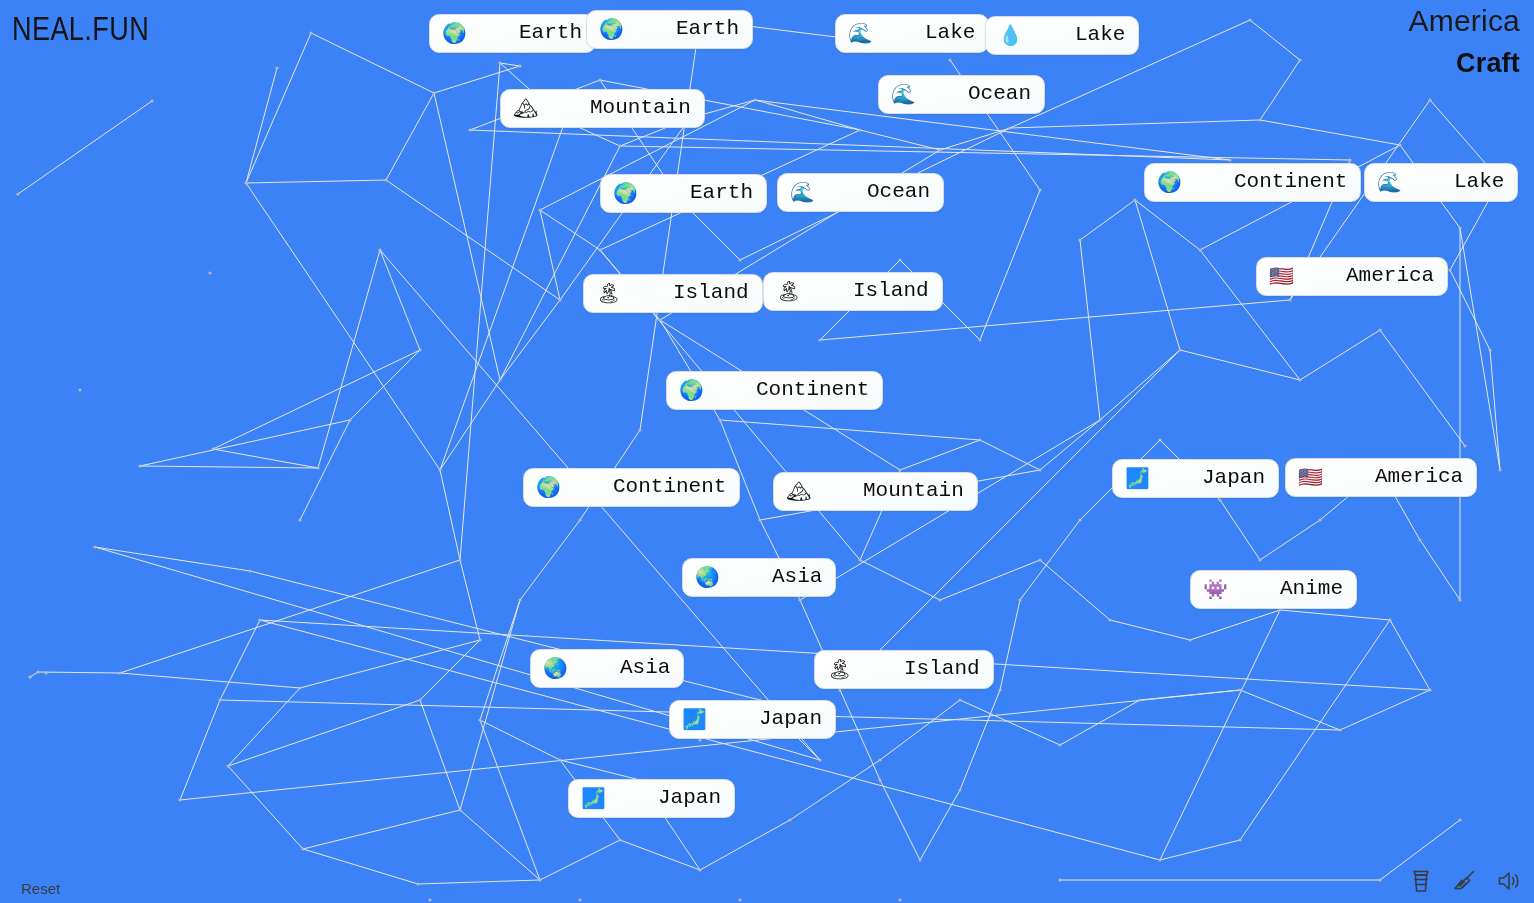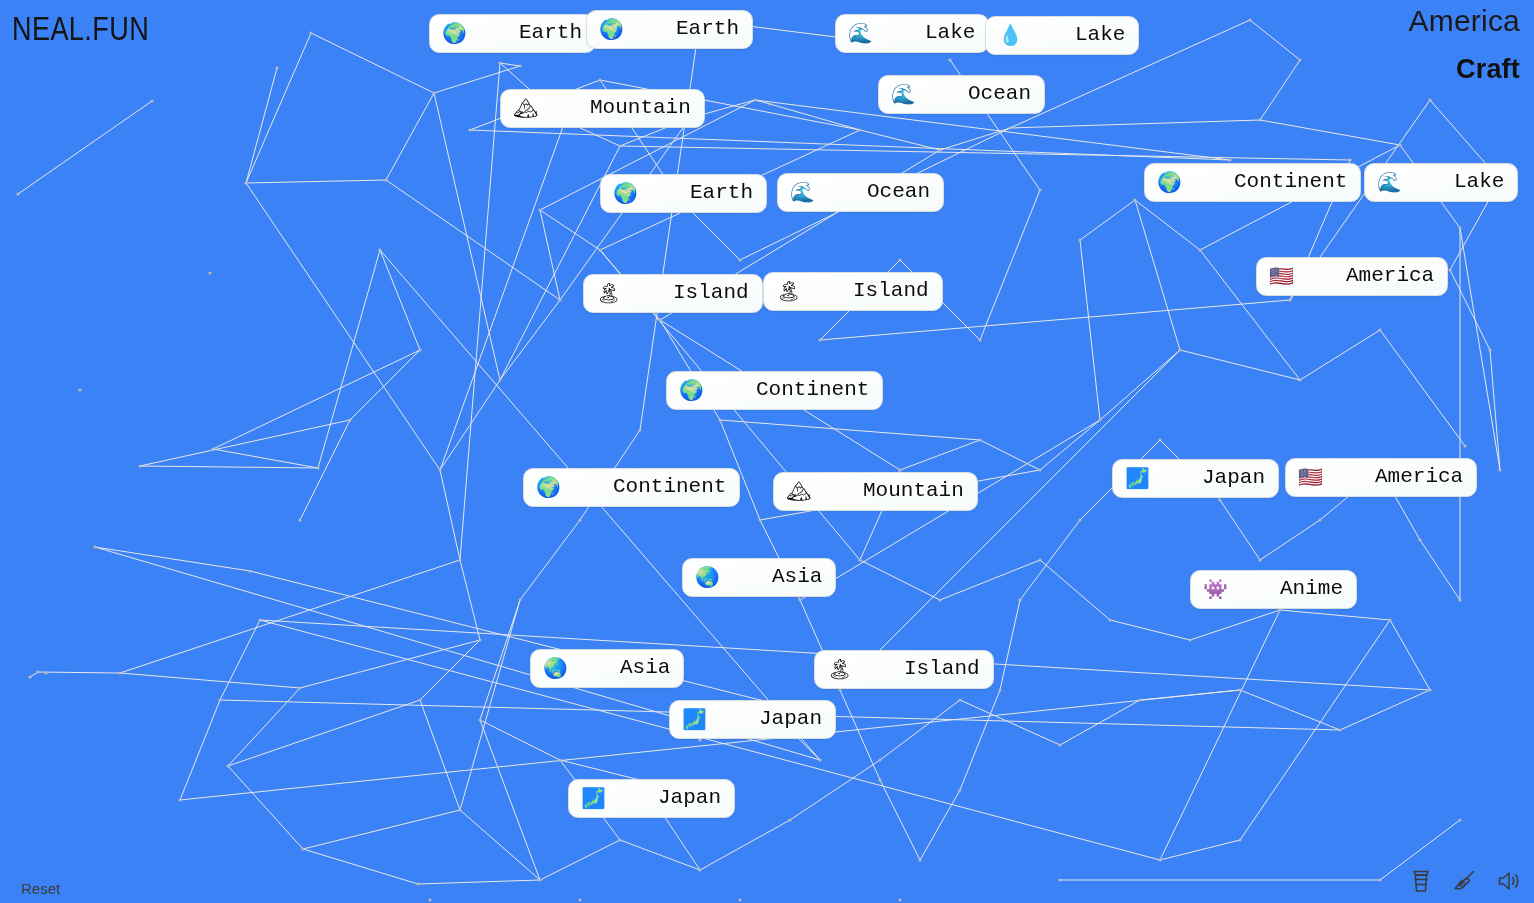--- a/index.html
+++ b/index.html
@@ -61,21 +61,21 @@
     color: #1a1a1a;
     letter-spacing: 0.2px;
     font-family: "Liberation Sans", sans-serif;
   }
   #craft-word {
     display: block;
     font-size: 27px;
     font-weight: 700;
     color: #101010;
     letter-spacing: 0.2px;
-    margin-top: 20px;
+    margin-top: 14px;
     font-family: "Liberation Sans", sans-serif;
   }
 
   
   .element {
     position: absolute;
     display: inline-flex;
     align-items: center;
     gap: 8px;
     padding: 7px 13px 8px 12px;

